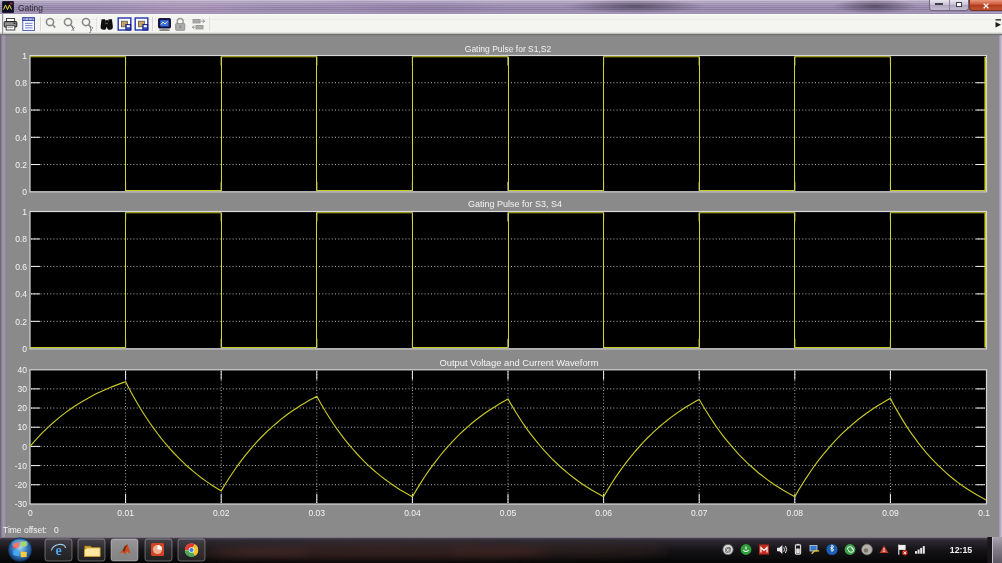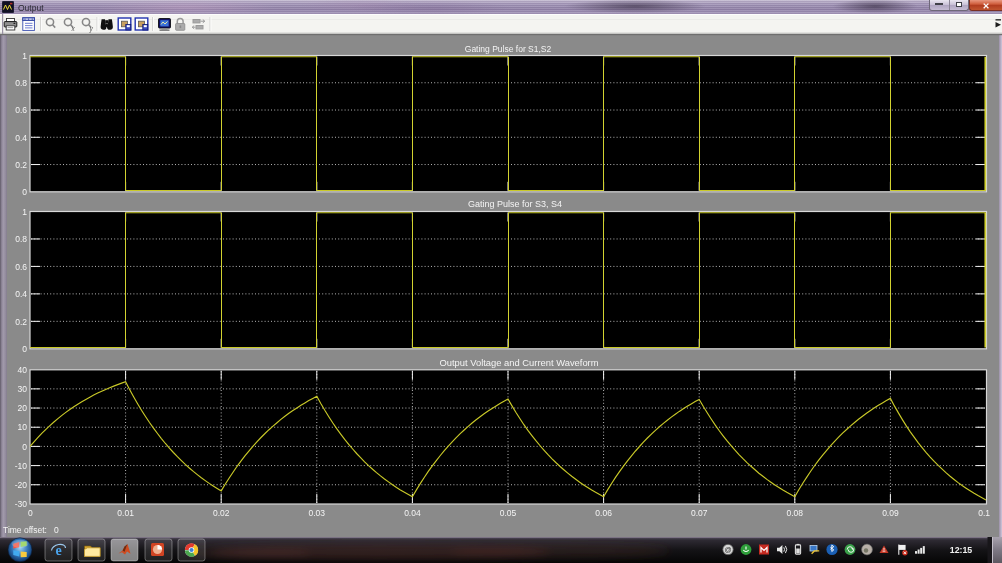--- a/index.html
+++ b/index.html
@@ -12,21 +12,21 @@
   <div style="position:absolute;left:540px;top:0;width:190px;height:14px;background:radial-gradient(ellipse 95px 9px at 50% 45%,rgba(40,30,50,0.55),rgba(40,30,50,0) 75%);"></div>
   <div style="position:absolute;left:60px;top:0;width:420px;height:14px;background:radial-gradient(ellipse 120px 10px at 30% 50%,rgba(215,170,205,0.30),rgba(215,170,205,0) 75%),radial-gradient(ellipse 90px 9px at 72% 40%,rgba(160,130,170,0.35),rgba(160,130,170,0) 70%);"></div>
   <div style="position:absolute;left:300px;top:0;width:260px;height:14px;background:radial-gradient(ellipse 110px 9px at 50% 55%,rgba(120,95,140,0.30),rgba(120,95,140,0) 75%);"></div>
   <div style="position:absolute;left:820px;top:0;width:110px;height:14px;background:radial-gradient(ellipse 55px 9px at 50% 45%,rgba(35,25,45,0.55),rgba(35,25,45,0) 78%);"></div>
 
   <svg width="12" height="12" style="position:absolute;left:2px;top:1px" xmlns="http://www.w3.org/2000/svg">
     <rect x="0" y="0" width="12" height="12" rx="1.5" fill="#101024" stroke="#3a3a55" stroke-width="0.7"></rect>
     <polyline points="1.5,8.5 3.5,4 5.5,8.5 7.5,4 9.5,8.5" fill="none" stroke="#e8d83a" stroke-width="1"></polyline>
     <rect x="8" y="1.8" width="2.4" height="1.6" fill="#b03028"></rect>
   </svg>
-  <div style="position:absolute;left:18px;top:2.5px;font-size:8.5px;color:#2a2a33;">Output</div>
+  <div style="position:absolute;left:18px;top:2.5px;font-size:8.5px;color:#2a2a33;">Gating</div>
 
   <div style="position:absolute;left:929px;top:0;width:40px;height:11px;border:1px solid #6e6878;border-top:none;border-radius:0 0 3px 3px;background:linear-gradient(180deg,#e9e6f0 0%,#cac2d8 45%,#aea4c0 50%,#c5bcd4 100%);box-sizing:border-box;"></div>
   <div style="position:absolute;left:948.5px;top:0;width:1px;height:10px;background:#8a8495;"></div>
   <div style="position:absolute;left:935px;top:3.2px;width:8px;height:1.6px;background:#404048;"></div>
   <div style="position:absolute;left:956px;top:2.2px;width:6px;height:4.6px;border:1.2px solid #404048;box-sizing:border-box;background:#fff;"></div>
   <div style="position:absolute;left:969px;top:0;width:33px;height:11px;border:1px solid #7a3024;border-top:none;border-right:none;border-radius:0 0 0 3px;background:linear-gradient(180deg,#e8977f 0%,#d05f3e 40%,#b13d20 55%,#c05530 100%);box-sizing:border-box;"></div>
   <div style="position:absolute;left:981px;top:0.5px;width:10px;height:10px;color:#fff;font-size:8.5px;font-weight:bold;text-align:center;line-height:10px;">✕</div>
 
   <svg width="1002" height="20" viewBox="0 0 1002 20" style="position:absolute;left:0;top:14px" xmlns="http://www.w3.org/2000/svg">
 <rect x="0" y="0" width="1002" height="20" fill="#f4f4f1"></rect>

